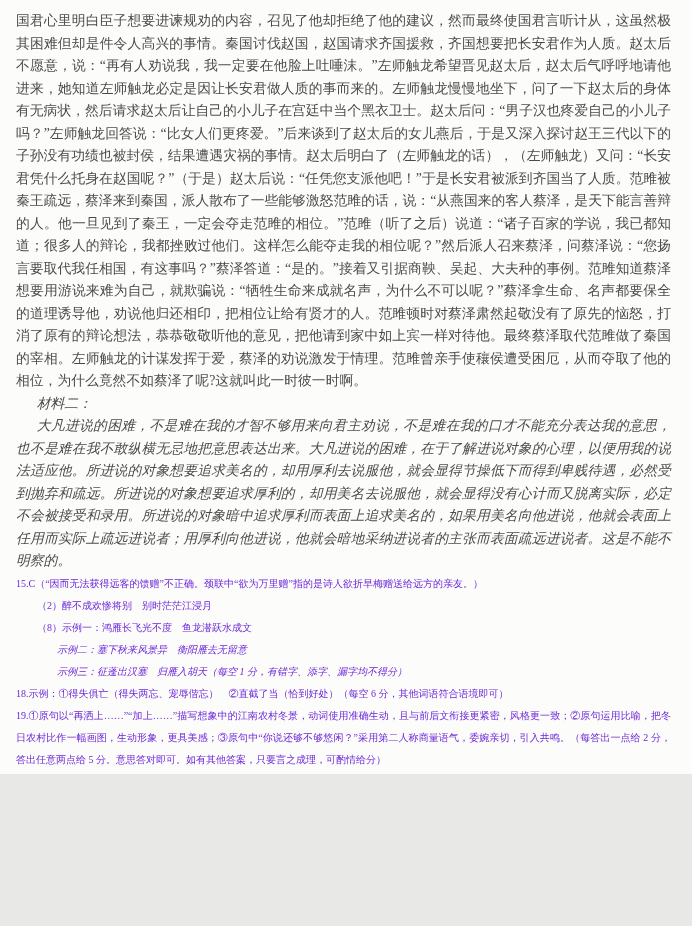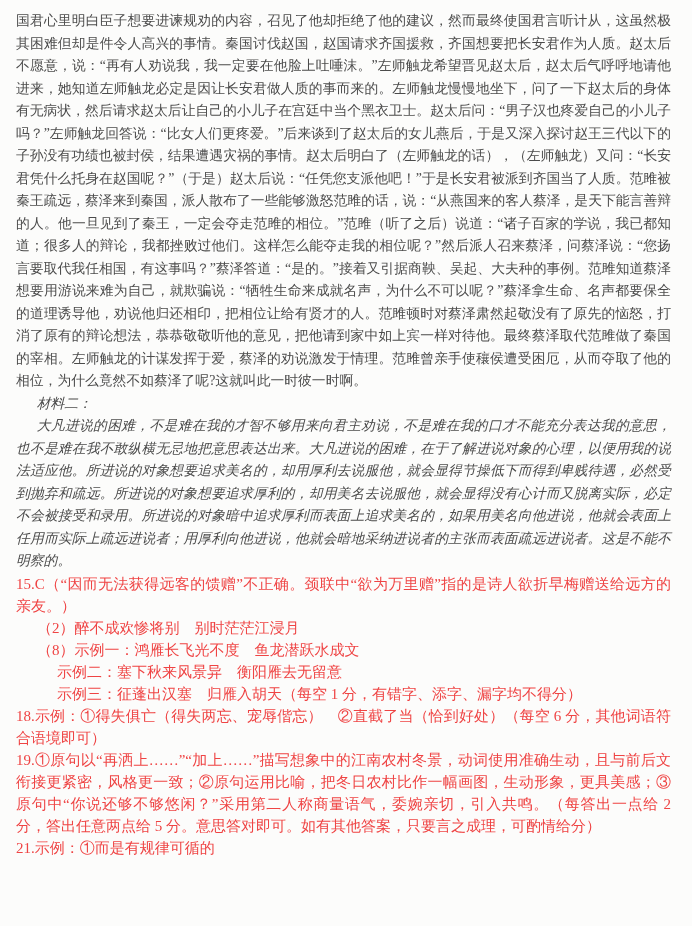--- a/index.html
+++ b/index.html
@@ -3,21 +3,21 @@
 <meta charset="utf-8">
 <style>
   html, body {
     margin: 0;
     padding: 0;
     background: #e8e8e6;
   }
   .page {
     position: relative;
     width: 692px;
-    height: 926px;
+    height: 774px;
     margin: 0 auto;
     background: #fcfcfb;
     box-sizing: border-box;
     padding: 10px 21px 16px 16px;
     overflow: hidden;
   }
   .page p {
     margin: 0;
     text-align: justify;
     word-break: break-all;
@@ -29,26 +29,26 @@
     line-height: 22.5px;
     color: #4b4b4b;
   }
   .indent-first {
     text-indent: 1.5em;
     font-style: italic;
   }
   
   .ans {
     font-family: "Liberation Serif", "DejaVu Serif", serif;
-    font-size: 15px;
+    font-size: 10px;
     line-height: 22px;
-    color: #ef4444;
+    color: #6d28d9;
   }
   .ind-1 { padding-left: 21px; }
-  .ind-2 { padding-left: 41px; }
+  .ind-2 { padding-left: 41px; font-style: italic; }
 </style>
 </head>
 <body>
 
 <div class="page">
 
   <p class="kai">国君心里明白臣子想要进谏规劝的内容，召见了他却拒绝了他的建议，然而最终使国君言听计从，这虽然极其困难但却是件令人高兴的事情。秦国讨伐赵国，赵国请求齐国援救，齐国想要把长安君作为人质。赵太后不愿意，说：“再有人劝说我，我一定要在他脸上吐唾沫。”左师触龙希望晋见赵太后，赵太后气呼呼地请他进来，她知道左师触龙必定是因让长安君做人质的事而来的。左师触龙慢慢地坐下，问了一下赵太后的身体有无病状，然后请求赵太后让自己的小儿子在宫廷中当个黑衣卫士。赵太后问：“男子汉也疼爱自己的小儿子吗？”左师触龙回答说：“比女人们更疼爱。”后来谈到了赵太后的女儿燕后，于是又深入探讨赵王三代以下的子孙没有功绩也被封侯，结果遭遇灾祸的事情。赵太后明白了（左师触龙的话），（左师触龙）又问：“长安君凭什么托身在赵国呢？”（于是）赵太后说：“任凭您支派他吧！”于是长安君被派到齐国当了人质。范雎被秦王疏远，蔡泽来到秦国，派人散布了一些能够激怒范雎的话，说：“从燕国来的客人蔡泽，是天下能言善辩的人。他一旦见到了秦王，一定会夺走范雎的相位。”范雎（听了之后）说道：“诸子百家的学说，我已都知道；很多人的辩论，我都挫败过他们。这样怎么能夺走我的相位呢？”然后派人召来蔡泽，问蔡泽说：“您扬言要取代我任相国，有这事吗？”蔡泽答道：“是的。”接着又引据商鞅、吴起、大夫种的事例。范雎知道蔡泽想要用游说来难为自己，就欺骗说：“牺牲生命来成就名声，为什么不可以呢？”蔡泽拿生命、名声都要保全的道理诱导他，劝说他归还相印，把相位让给有贤才的人。范雎顿时对蔡泽肃然起敬没有了原先的恼怒，打消了原有的辩论想法，恭恭敬敬听他的意见，把他请到家中如上宾一样对待他。最终蔡泽取代范雎做了秦国的宰相。左师触龙的计谋发挥于爱，蔡泽的劝说激发于情理。范雎曾亲手使穰侯遭受困厄，从而夺取了他的相位，为什么竟然不如蔡泽了呢?这就叫此一时彼一时啊。</p>
 
   <p class="kai indent-first">材料二：</p>
 

